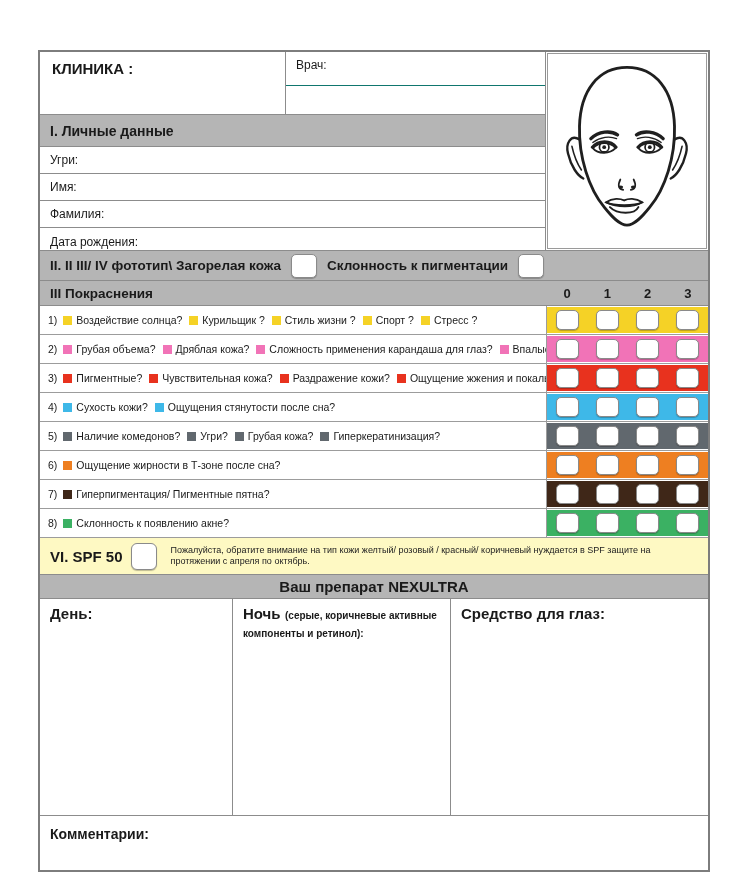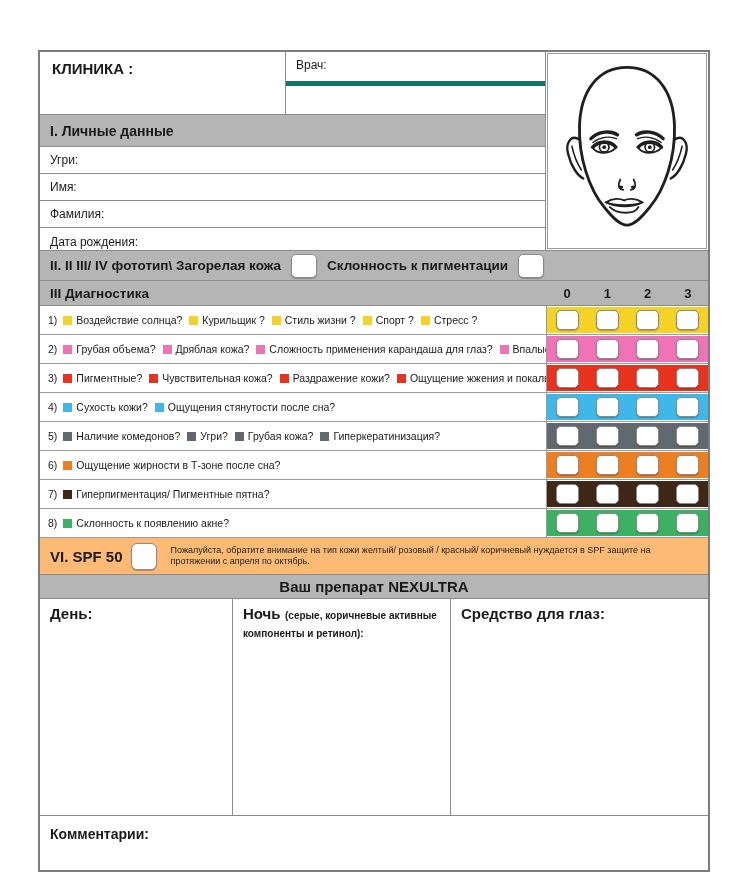--- a/index.html
+++ b/index.html
@@ -8,21 +8,21 @@
   .form{position:absolute;left:38px;top:50px;width:672px;height:822px;
         border:2px solid #7d7d7d;box-sizing:border-box;background:#fff;}
   .cell{box-sizing:border-box;}
   
   .top{display:flex;height:198px;}
   .top-left{width:506px;border-right:1px solid #8c8c8c;box-sizing:border-box;}
   .r1{display:flex;height:62px;border-bottom:1px solid #8c8c8c;}
   .clinic-cell{width:246px;border-right:1px solid #8c8c8c;padding:8px 0 0 12px;}
   .clinic-cell span{font-size:15px;font-weight:bold;}
   .r1-right{flex:1;display:flex;flex-direction:column;}
-  .doctor-cell{height:34px;border-bottom:5px solid #0f766e;padding:6px 0 0 10px;font-size:12px;}
+  .doctor-cell{height:34px;border-bottom:1px solid #0f766e;padding:6px 0 0 10px;font-size:12px;}
   .doctor-empty{flex:1;}
   .sec-header{background:#b5b5b5;border-bottom:1px solid #8c8c8c;display:flex;align-items:center;
               font-weight:bold;}
   .personal-header{height:32px;font-size:14px;padding-left:10px;box-sizing:border-box;}
   .pfield{height:27px;border-bottom:1px solid #8c8c8c;display:flex;align-items:center;
           padding-left:10px;font-size:12px;box-sizing:border-box;}
   .pfield:last-child{border-bottom:none;}
   .face-cell{flex:1;background:#fff;display:flex;align-items:stretch;justify-content:center;padding:1px;}
   .face-box{flex:1;border:1px solid #9a9a9a;display:flex;align-items:center;justify-content:center;}
   
@@ -40,21 +40,21 @@
   .diag-row{height:29px;display:flex;border-bottom:1px solid #9c9c9c;box-sizing:border-box;}
   .diag-q{flex:1;display:flex;align-items:center;padding-left:8px;font-size:10.5px;
           white-space:nowrap;overflow:hidden;border-right:1px solid #9c9c9c;box-sizing:border-box;}
   .diag-num{margin-right:6px;}
   .q-item{display:flex;align-items:center;margin-right:7px;}
   .q-sq{width:9px;height:9px;margin-right:4px;flex:0 0 auto;}
   .strip{width:161px;display:flex;align-items:center;justify-content:space-around;
          box-sizing:border-box;border-top:1.5px solid #fff;border-bottom:1.5px solid #fff;}
   .strip .cb{width:23px;height:20px;}
   
-  .spf-row{height:37px;background:#fdba74;border-bottom:1px solid #8c8c8c;display:flex;
+  .spf-row{height:37px;background:#fef9c3;border-bottom:1px solid #8c8c8c;display:flex;
            align-items:center;padding:0 8px 0 10px;box-sizing:border-box;}
   .spf-label{font-size:15px;font-weight:bold;white-space:nowrap;}
   .cb.spf{width:26px;height:27px;margin:0 14px 0 8px;flex:0 0 auto;border-radius:6px;}
   .spf-note{font-size:9px;line-height:11px;color:#222;}
   
   .nex-header{height:23px;font-size:15px;justify-content:center;border-bottom:1px solid #8c8c8c;}
   .product{display:flex;height:217px;border-bottom:1px solid #8c8c8c;box-sizing:border-box;}
   .pcol{box-sizing:border-box;padding:6px 8px 0 10px;}
   .pcol.day{width:193px;border-right:1px solid #8c8c8c;}
   .pcol.night{width:218px;border-right:1px solid #8c8c8c;}
@@ -135,21 +135,21 @@
     </div>
 
     <div class="sec-header phototype flexrow">
       <span class="lbl">II. II III/ IV фототип\ Загорелая кожа</span>
       <span class="cb big"></span>
       <span class="lbl">Склонность к пигментации</span>
       <span class="cb big end"></span>
     </div>
 
     <div class="sec-header diag-header flexrow">
-      <span>III Диагностика</span>
+      <span>III Покраснения</span>
       <span class="scale" id="diag-scale">
           <span>0</span>
           <span>1</span>
           <span>2</span>
           <span>3</span>
         </span>
     </div>
 
     <div id="diag-rows">
         <div class="diag-row">

